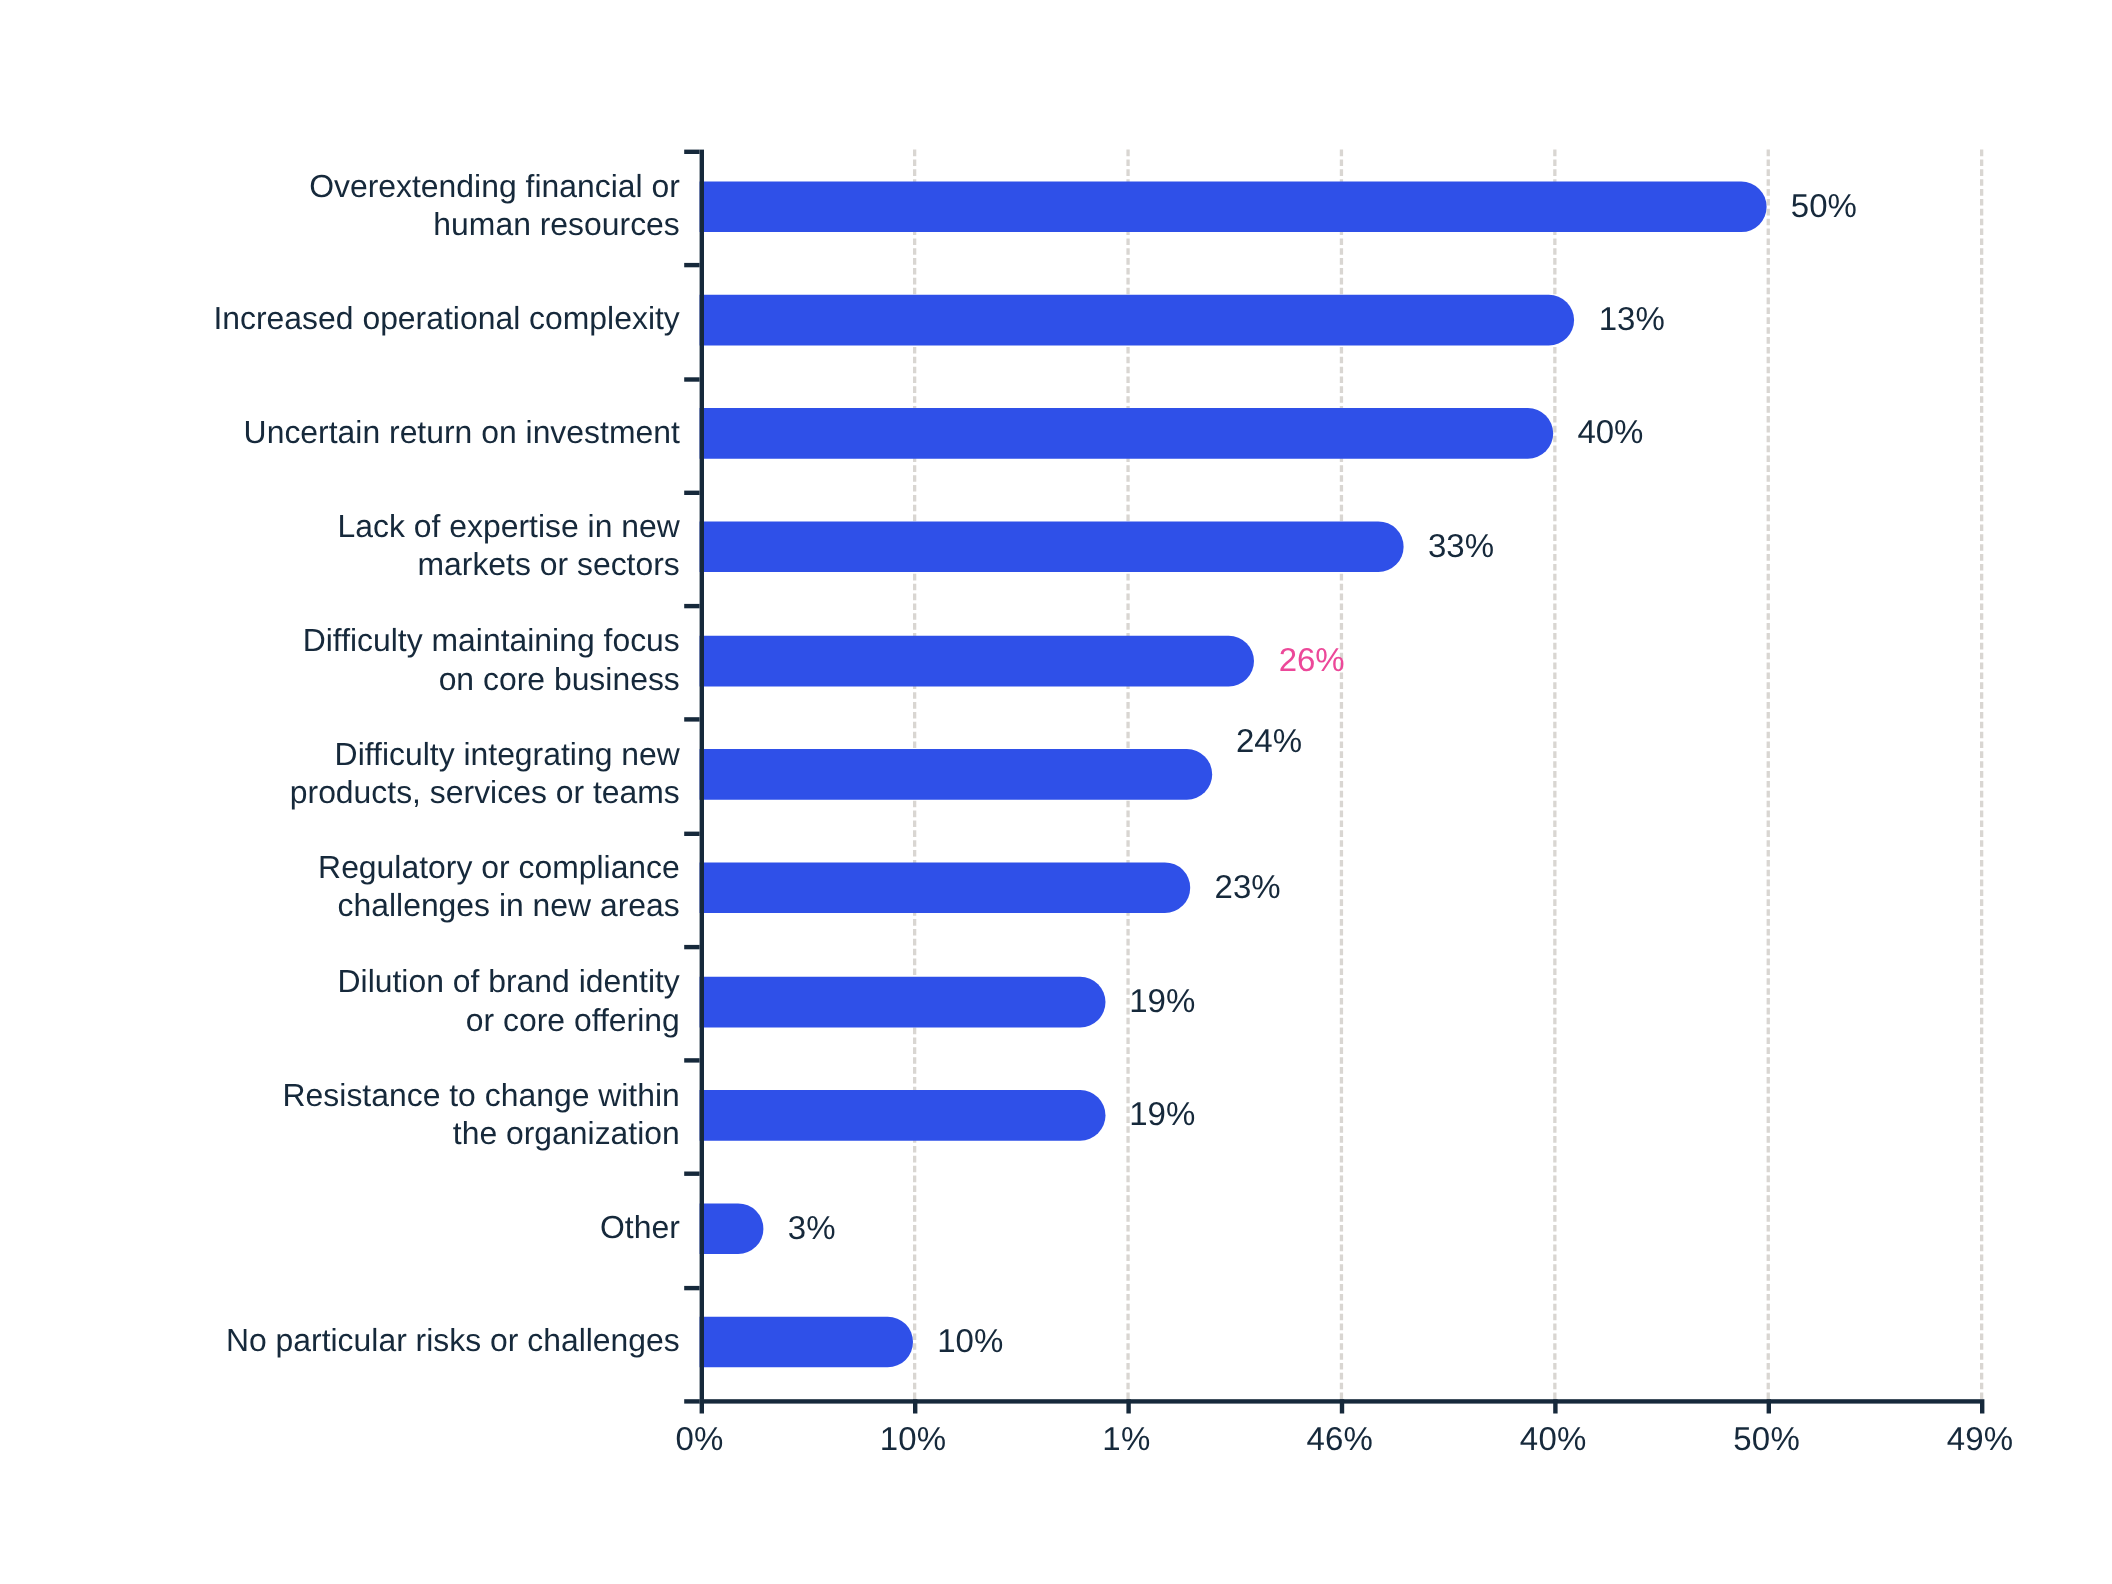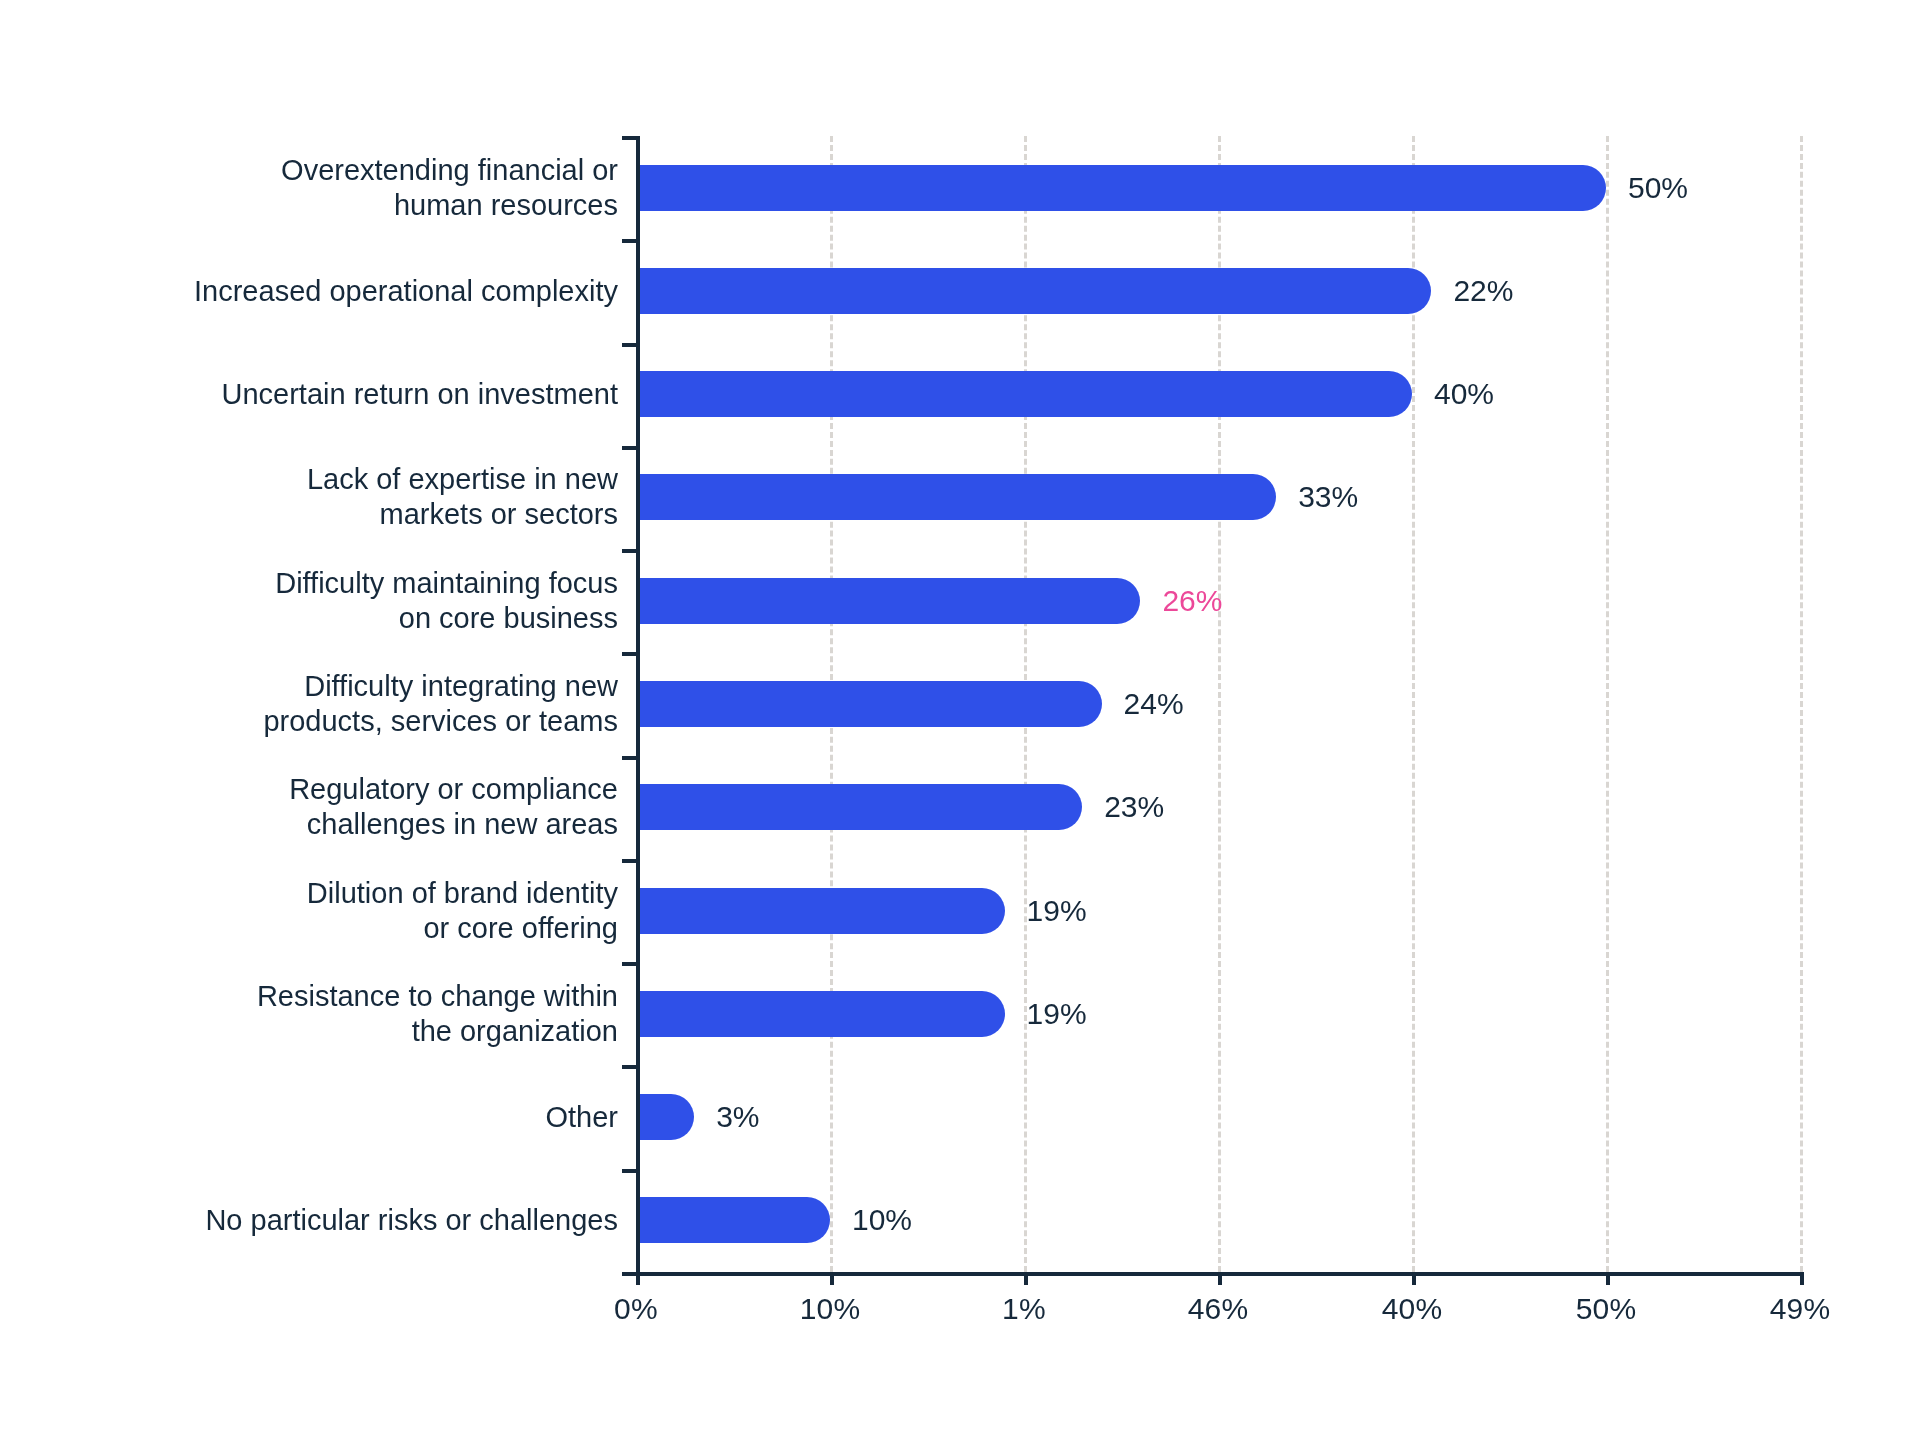--- a/index.html
+++ b/index.html
@@ -121,29 +121,29 @@
       <div class="gridline" style="left: 582px; border-left-color: rgb(217, 214, 210);"></div>
       <div class="gridline" style="left: 776px; border-left-color: rgb(217, 214, 210);"></div>
       <div class="gridline" style="left: 970px; border-left-color: rgb(217, 214, 210);"></div>
       <div class="gridline" style="left: 1164px; border-left-color: rgb(217, 214, 210);"></div>
     </div>
 
   <div class="plot" id="bars-layer">
       <div class="bar" style="left: 0px; top: 51.6364px; width: 970px; background: rgb(47, 80, 232);"></div>
       <div class="bar-value" style="left: 992px; top: 51.6364px; color: rgb(22, 41, 59);">50%</div>
       <div class="bar" style="left: 0px; top: 154.909px; width: 795.4px; background: rgb(47, 80, 232);"></div>
-      <div class="bar-value" style="left: 817.4px; top: 154.909px; color: rgb(22, 41, 59);">22%</div>
+      <div class="bar-value" style="left: 817.4px; top: 154.909px; color: rgb(22, 41, 59);">13%</div>
       <div class="bar" style="left: 0px; top: 258.182px; width: 776px; background: rgb(47, 80, 232);"></div>
       <div class="bar-value" style="left: 798px; top: 258.182px; color: rgb(22, 41, 59);">40%</div>
       <div class="bar" style="left: 0px; top: 361.455px; width: 640.2px; background: rgb(47, 80, 232);"></div>
       <div class="bar-value" style="left: 662.2px; top: 361.455px; color: rgb(22, 41, 59);">33%</div>
       <div class="bar" style="left: 0px; top: 464.727px; width: 504.4px; background: rgb(47, 80, 232);"></div>
       <div class="bar-value" style="left: 526.4px; top: 464.727px; color: #ec4899;">26%</div>
       <div class="bar" style="left: 0px; top: 568px; width: 465.6px; background: rgb(47, 80, 232);"></div>
-      <div class="bar-value" style="left: 487.6px; top: 568px; color: rgb(22, 41, 59);">24%</div>
+      <div class="bar-value" style="left: 487.6px; top: 539px; color: rgb(22, 41, 59);">24%</div>
       <div class="bar" style="left: 0px; top: 671.273px; width: 446.2px; background: rgb(47, 80, 232);"></div>
       <div class="bar-value" style="left: 468.2px; top: 671.273px; color: rgb(22, 41, 59);">23%</div>
       <div class="bar" style="left: 0px; top: 774.545px; width: 368.6px; background: rgb(47, 80, 232);"></div>
       <div class="bar-value" style="left: 390.6px; top: 774.545px; color: rgb(22, 41, 59);">19%</div>
       <div class="bar" style="left: 0px; top: 877.818px; width: 368.6px; background: rgb(47, 80, 232);"></div>
       <div class="bar-value" style="left: 390.6px; top: 877.818px; color: rgb(22, 41, 59);">19%</div>
       <div class="bar" style="left: 0px; top: 981.091px; width: 58.2px; background: rgb(47, 80, 232);"></div>
       <div class="bar-value" style="left: 80.2px; top: 981.091px; color: rgb(22, 41, 59);">3%</div>
       <div class="bar" style="left: 0px; top: 1084.36px; width: 194px; background: rgb(47, 80, 232);"></div>
       <div class="bar-value" style="left: 216px; top: 1084.36px; color: rgb(22, 41, 59);">10%</div>

